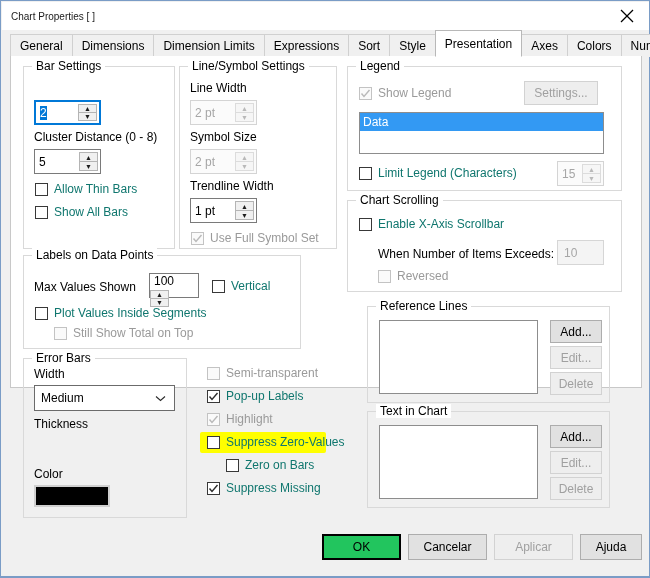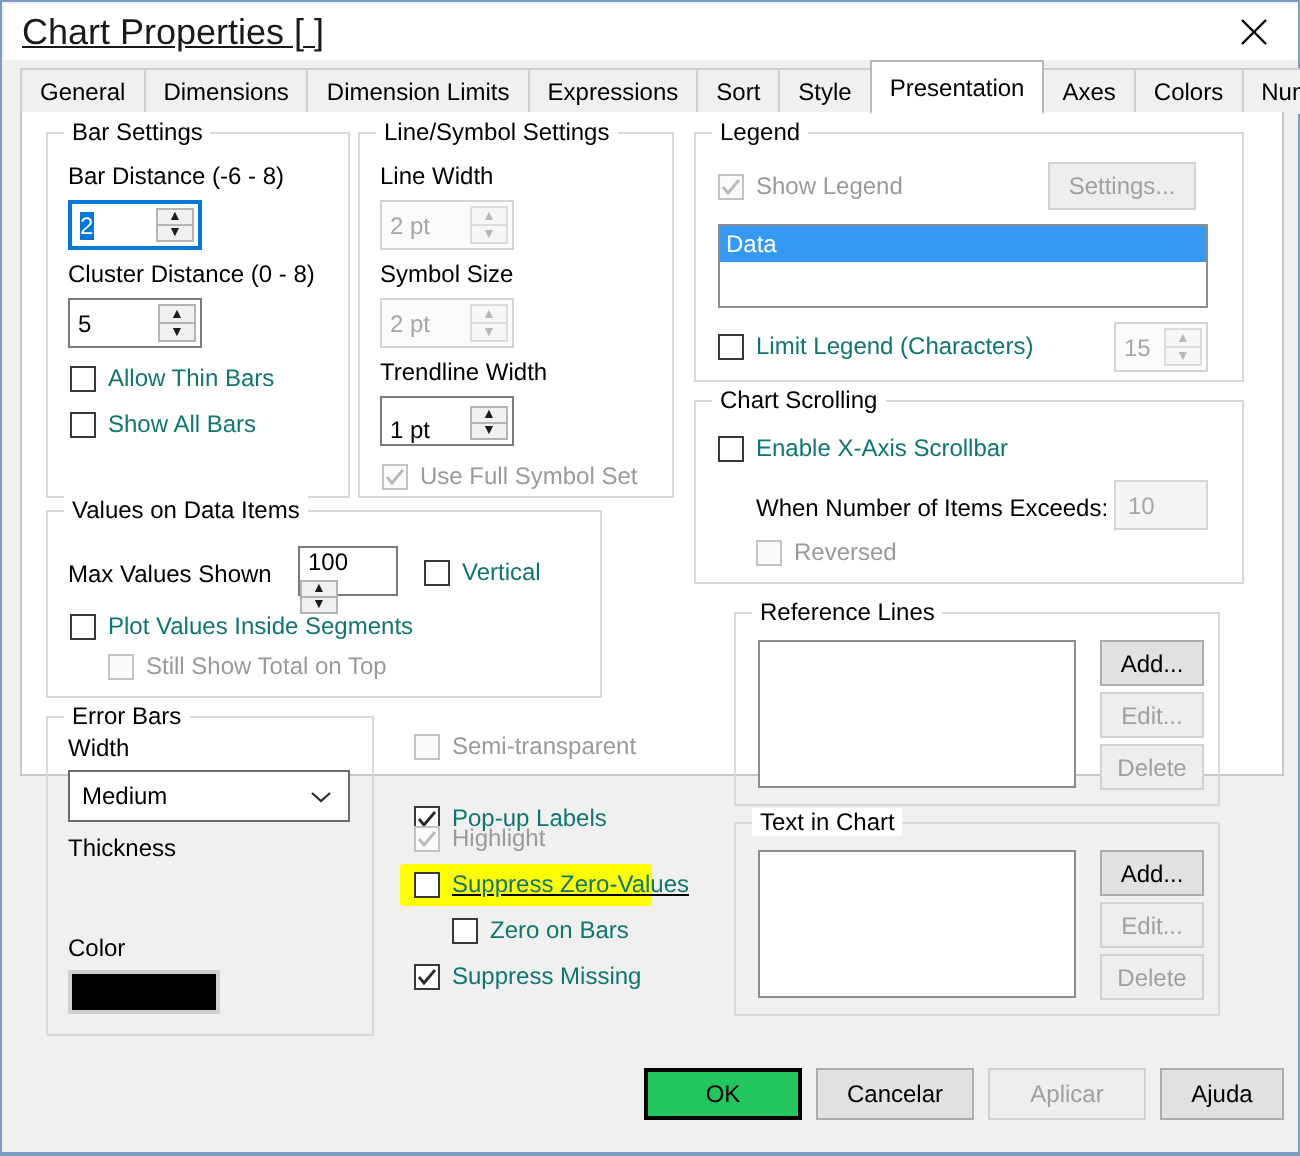--- a/index.html
+++ b/index.html
@@ -26,24 +26,23 @@
   .titlebar {
     position: absolute;
     left: 1px; top: 1px;
     width: 647px; height: 28px;
     background: #ffffff;
     display: flex;
     align-items: center;
   }
   .title-text {
     margin-left: 9px;
-    font-size: 18px;
+    font-size: 10px;
     color: #1a1a1a;
     white-space: nowrap;
-    text-decoration: underline;
   }
   .close-btn {
     position: absolute;
     right: 0px; top: 0px;
     width: 44px; height: 27px;
     display: flex; align-items: center; justify-content: center;
     cursor: default;
   }
   .close-btn svg { display:block; }
 
@@ -291,21 +290,20 @@
     <div class="tab">Colors</div>
     <div class="tab">Number</div>
 
   </div>
 
   <div class="page">
 
     <div class="group" style="left:12px; top:10px; width:152px; height:183px;">
       <span class="grp-title">Bar Settings</span>
 
-      <span class="lbl" style="left:10px; top:14px;">Bar Distance (-6 - 8)</span>
 
       <div class="spin focused" style="left:10px; top:33px; width:67px;">
         <div class="sv">
             <span class="sel">2</span>
           </div>
         <div class="btns">
           <div>▲</div>
           <div>▼</div>
         </div>
       </div>
@@ -352,42 +350,42 @@
         <div class="sv">
             <span>2 pt</span>
           </div>
         <div class="btns">
           <div>▲</div>
           <div>▼</div>
         </div>
       </div>
 
       <span class="lbl" style="left:10px; top:112px;">Trendline Width</span>
-      <div class="spin" style="left:10px; top:131px; width:67px;align-items:flex-end;">
+      <div class="spin" style="left:10px; top:131px; width:67px;">
         <div class="sv">
             <span>1 pt</span>
           </div>
         <div class="btns">
           <div>▲</div>
           <div>▼</div>
         </div>
       </div>
 
       <div class="cb dis" style="left:11px; top:164px;">
         <span class="box">
           <svg width="11" height="11" viewBox="0 0 11 11">
               <polyline points="1.5,5.5 4,8.5 9.5,2" fill="none" stroke="#b9b9b9" stroke-width="1.4"></polyline>
             </svg>
         </span>
         <span class="tx">Use Full Symbol Set</span>
       </div>
     </div>
 
     <div class="group" style="left:12px; top:199px; width:278px; height:94px;">
-      <span class="grp-title">Values on Data Items</span>
+      <span class="grp-title">Labels on Data Points</span>
 
       <span class="lbl" style="left:10px; top:24px;">Max Values Shown</span>
 
       <div class="spin" style="left:125px; top:17px; width:50px;flex-direction:column;">
         <div class="sv">
             <span>100</span>
           </div>
         <div class="btns">
           <div>▲</div>
           <div>▼</div>
@@ -431,39 +429,39 @@
 
     <div class="hl-wrap" style="left:186px; top:310px; width:150px; height:145px;">
 
       <div class="marker" style="left:3px; top:66px; width:126px; height:21px;"></div>
 
       <div class="cb dis" style="left:10px; top:0px;">
         <span class="box"></span>
         <span class="tx">Semi-transparent</span>
       </div>
 
-      <div class="cb" style="left:10px; top:36px;">
+      <div class="cb" style="left:10px; top:23px;">
         <span class="box">
           <svg width="11" height="11" viewBox="0 0 11 11">
               <polyline points="1.5,5.5 4,8.5 9.5,2" fill="none" stroke="#2b2b2b" stroke-width="1.4"></polyline>
             </svg>
         </span>
         <span class="tx">Pop-up Labels</span>
       </div>
 
       <div class="cb dis" style="left:10px; top:46px;">
         <span class="box">
           <svg width="11" height="11" viewBox="0 0 11 11">
               <polyline points="1.5,5.5 4,8.5 9.5,2" fill="none" stroke="#b9b9b9" stroke-width="1.4"></polyline>
             </svg>
         </span>
         <span class="tx">Highlight</span>
       </div>
 
-      <div class="cb" style="left:10px; top:69px;text-decoration:underline;">
+      <div class="cb" style="left:10px; top:69px;">
         <span class="box"></span>
         <span class="tx">Suppress Zero-Values</span>
       </div>
 
       <div class="cb" style="left:29px; top:92px;">
         <span class="box"></span>
         <span class="tx">Zero on Bars</span>
       </div>
 
       <div class="cb" style="left:10px; top:115px;">

